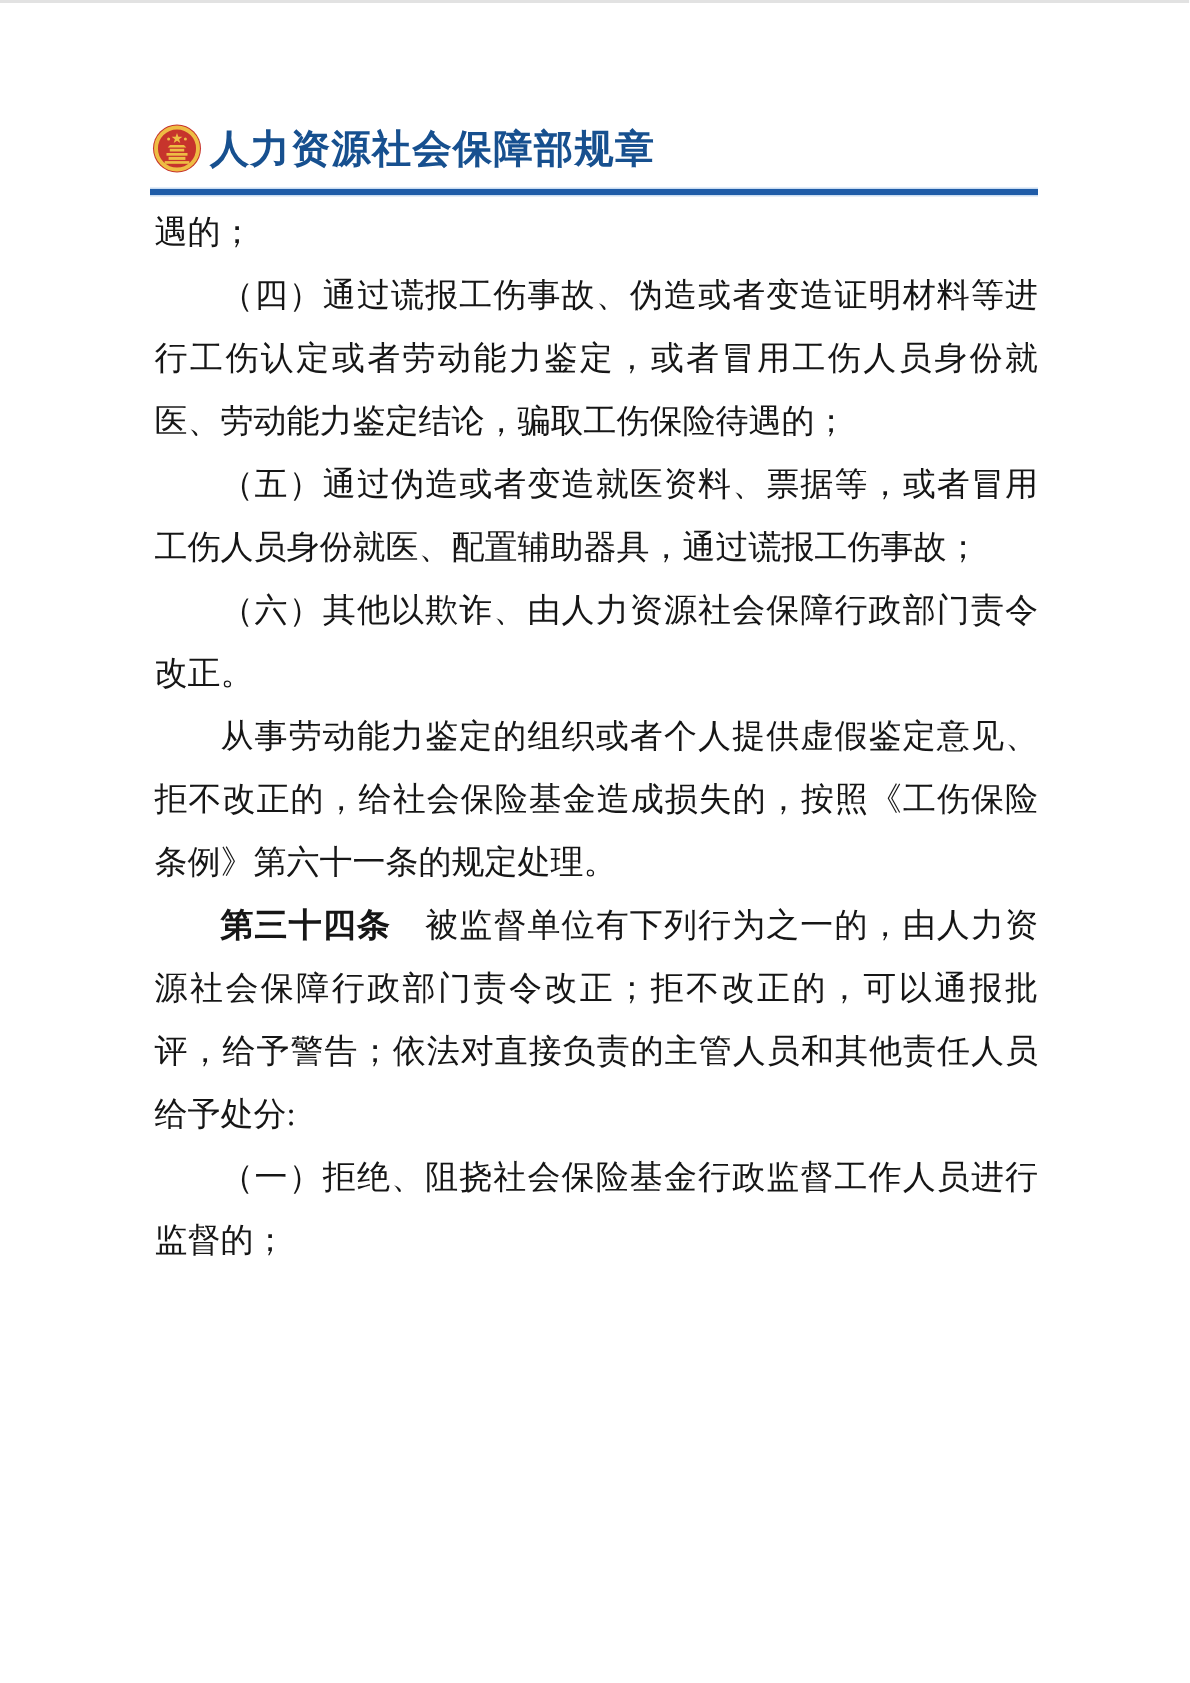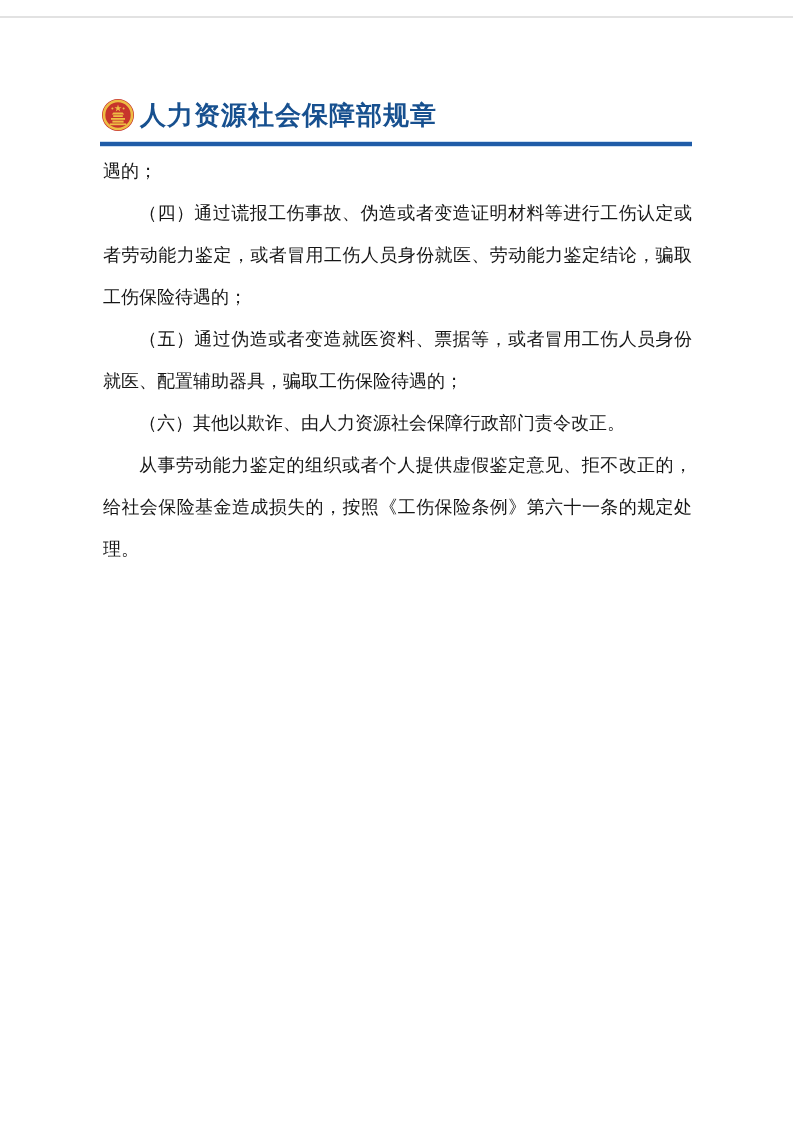--- a/index.html
+++ b/index.html
@@ -4,21 +4,21 @@
 <style>
   html, body {
     margin: 0;
     padding: 0;
     background: #ffffff;
   }
   .page {
     position: relative;
     width: 793px;
     height: 910px;
-    margin: 16px auto;
+    margin: 0 auto;
     background: #ffffff;
     overflow: hidden;
     font-family: "Liberation Serif", "DejaVu Serif", serif;
   }
   .top-edge {
     position: absolute;
     top: 0; left: 0; right: 0;
     height: 2px;
     background: #e2e2e2;
   }
@@ -54,21 +54,21 @@
     height: 4px;
     background: #1f5ca8;
     box-shadow: 0 -1px 0 #c9dcf1, 0 1px 0 #c9dcf1;
   }
   
   .doc-body {
     position: absolute;
     top: 134px;
     left: 103px;
     width: 589px;
-    font-size: 18px;
+    font-size: 22px;
     line-height: 42px;
     color: #161616;
     text-align: justify;
     font-family: Liberation Serif, serif;
   }
   .doc-body p.para {
     margin: 0;
     padding: 0;
   }
   .doc-body p.para.indent {
@@ -135,23 +135,25 @@
       </svg>
     </span>
     <span class="header-title">人力资源社会保障部规章</span>
   </div>
 
   <div class="header-rule"></div>
 
   <main class="doc-body" id="doc-body">
       <p class="para">遇的；</p>
       <p class="para indent">（四）通过谎报工伤事故、伪造或者变造证明材料等进行工伤认定或者劳动能力鉴定，或者冒用工伤人员身份就医、劳动能力鉴定结论，骗取工伤保险待遇的；</p>
-      <p class="para indent">（五）通过伪造或者变造就医资料、票据等，或者冒用工伤人员身份就医、配置辅助器具，骗取工伤保险待遇的；</p>
+      <p class="para indent">（五）通过伪造或者变造就医资料、票据等，或者冒用工伤人员身份就医、配置辅助器具，通过谎报工伤事故；</p>
       <p class="para indent">（六）其他以欺诈、由人力资源社会保障行政部门责令改正。</p>
       <p class="para indent">从事劳动能力鉴定的组织或者个人提供虚假鉴定意见、拒不改正的，给社会保险基金造成损失的，按照《工伤保险条例》第六十一条的规定处理。</p>
+      <p class="para indent"><span class="lead">第三十四条</span>　被监督单位有下列行为之一的，由人力资源社会保障行政部门责令改正；拒不改正的，可以通报批评，给予警告；依法对直接负责的主管人员和其他责任人员给予处分:</p>
+      <p class="para indent">（一）拒绝、阻挠社会保险基金行政监督工作人员进行监督的；</p>
     </main>
 
   <div class="page-number">- 12 -</div>
 
   <div class="footer-rule"></div>
 
   <div class="footer-text">人力资源社会保障部发布</div>
 
 </div>
 

